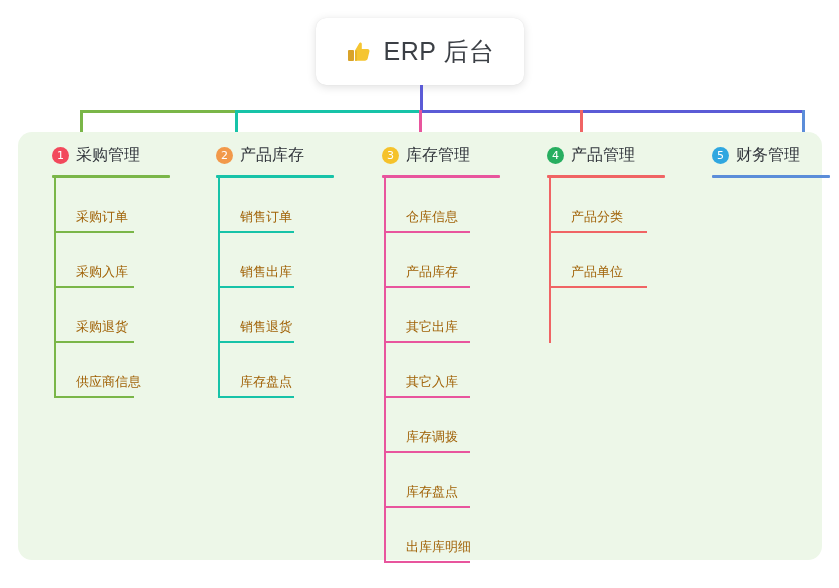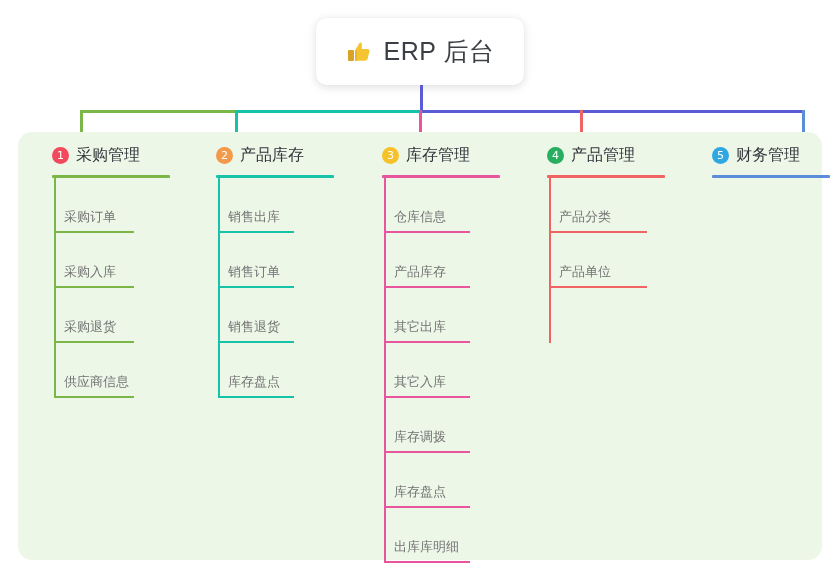--- a/index.html
+++ b/index.html
@@ -109,24 +109,24 @@
     left: 22px;
     top: 0;
     width: 2px;
   }
   .leaf {
     position: relative;
     height: 55px;
   }
   .leaf-text {
     position: absolute;
-    left: 32px;
+    left: 44px;
     bottom: 10px;
     font-size: 13px;
-    color: #737373;
+    color: #a16207;
     white-space: nowrap;
     line-height: 1;
     text-align: center;
   }
   .leaf-rule {
     position: absolute;
     left: 22px;
     bottom: 0;
     height: 2px;
   }
@@ -188,25 +188,25 @@
     </div>
     <div class="column" style="left: 196px;">
       <div class="col-head">
         <span class="badge" style="background: rgb(242, 153, 74);">2</span>
         <span class="col-title">产品库存</span>
       </div>
       <div class="head-rule" style="width: 118px; background: rgb(23, 195, 168); margin-left: 20px;"></div>
       <div class="leaves">
         <div class="spine" style="background: rgb(23, 195, 168); height: 220px;"></div>
         <div class="leaf">
+          <span class="leaf-text">销售订单</span>
+          <div class="leaf-rule" style="width: 76px; background: rgb(23, 195, 168);"></div>
+        </div>
+        <div class="leaf">
           <span class="leaf-text">销售出库</span>
-          <div class="leaf-rule" style="width: 76px; background: rgb(23, 195, 168);"></div>
-        </div>
-        <div class="leaf">
-          <span class="leaf-text">销售订单</span>
           <div class="leaf-rule" style="width: 76px; background: rgb(23, 195, 168);"></div>
         </div>
         <div class="leaf">
           <span class="leaf-text">销售退货</span>
           <div class="leaf-rule" style="width: 76px; background: rgb(23, 195, 168);"></div>
         </div>
         <div class="leaf">
           <span class="leaf-text">库存盘点</span>
           <div class="leaf-rule" style="width: 76px; background: rgb(23, 195, 168);"></div>
         </div>

